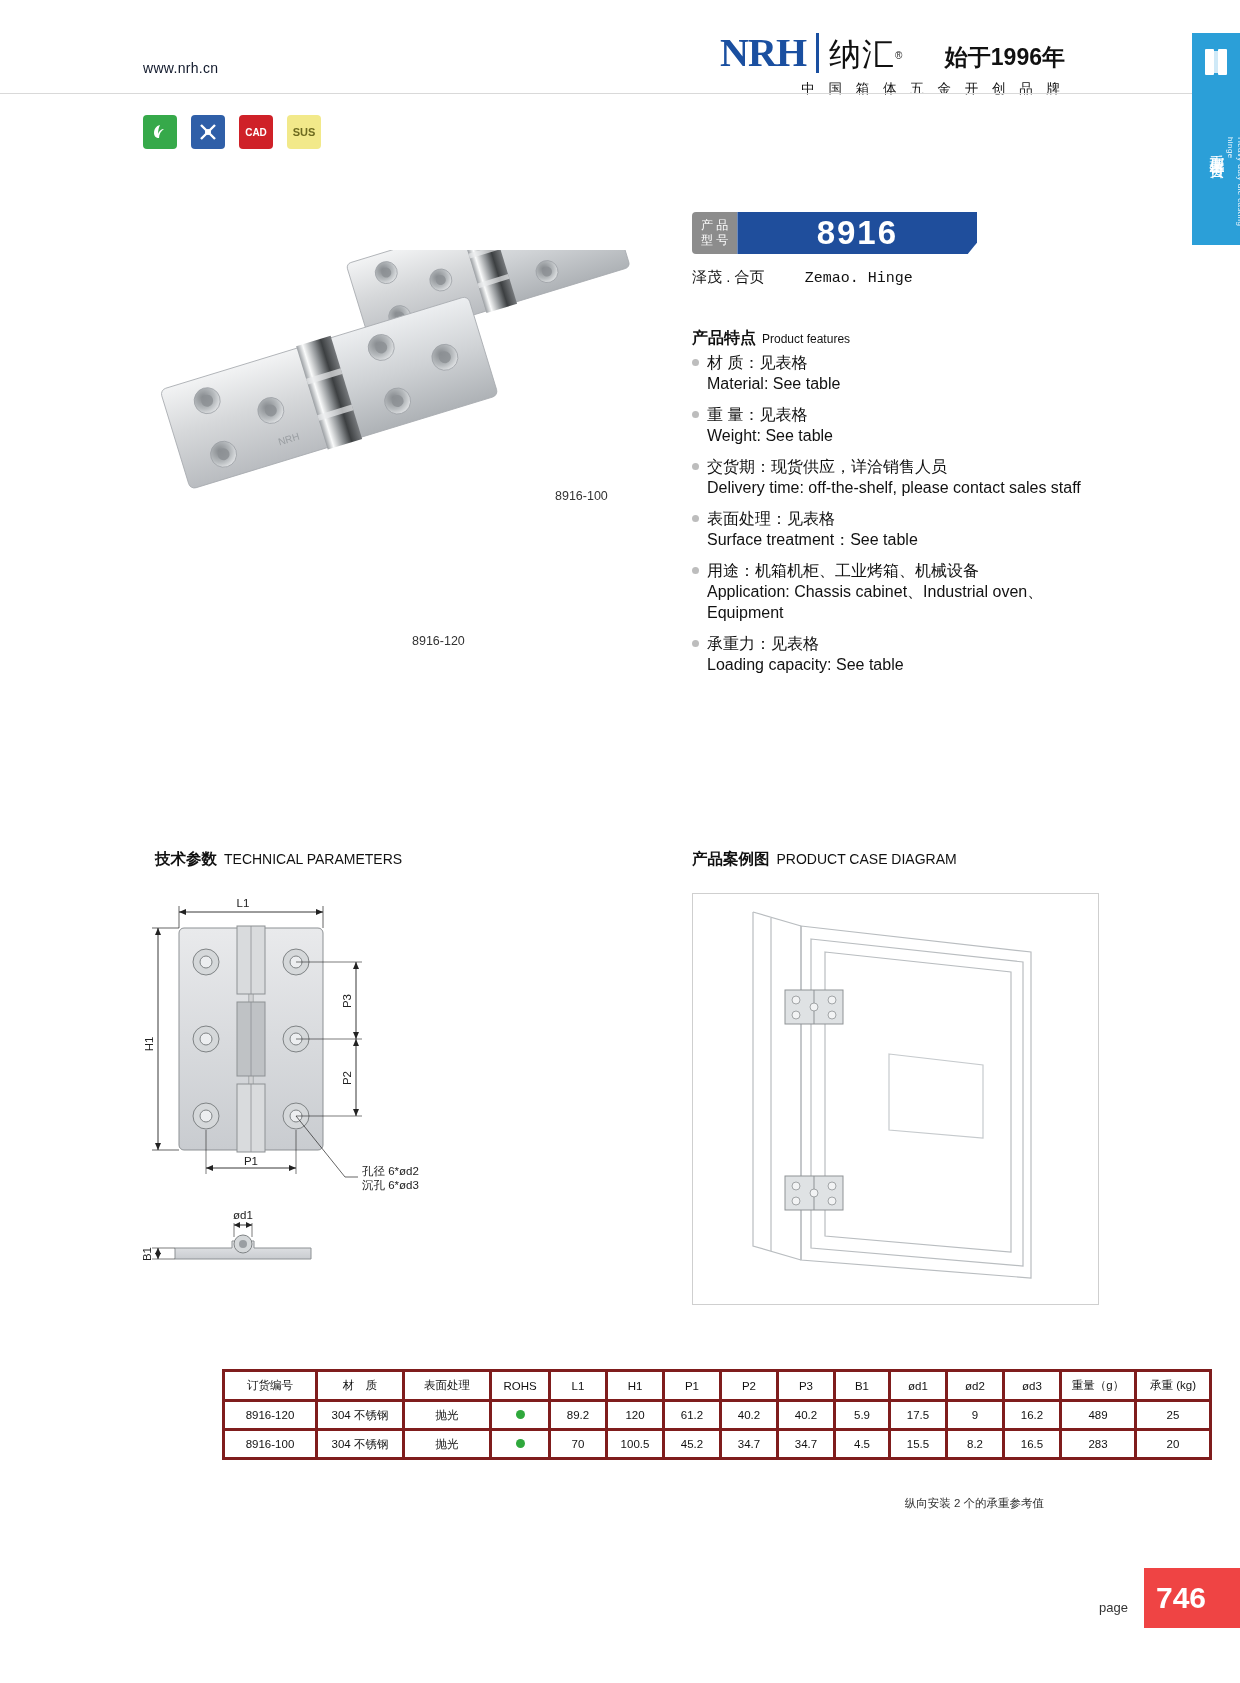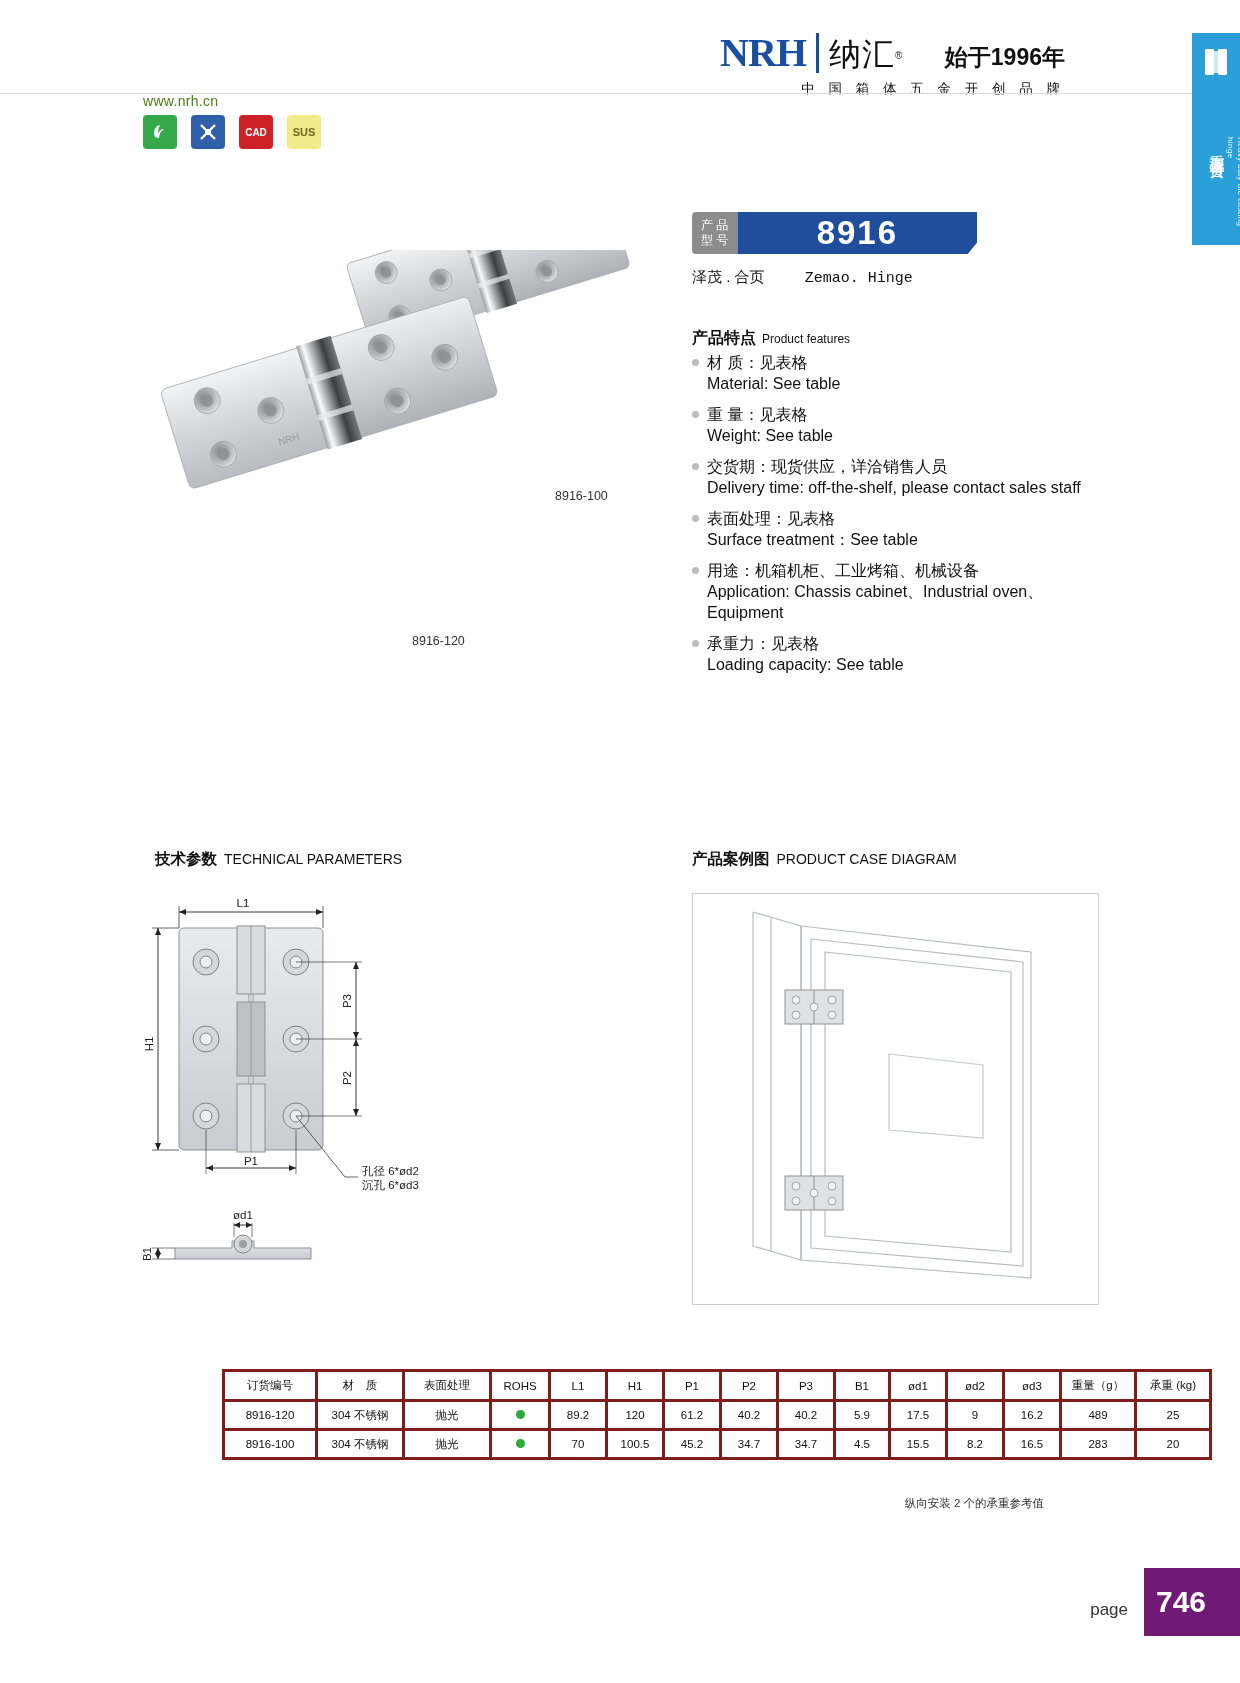--- a/index.html
+++ b/index.html
@@ -4,21 +4,21 @@
 <style>
   html,body{margin:0;padding:0;}
   body{
     width:1240px;height:1683px;position:relative;
     background:#ffffff;
     font-family:"Liberation Sans", sans-serif;
     color:#1a1a1a;
     overflow:hidden;
   }
   
-  .hdr-url{position:absolute;left:143px;top:60px;font-size:14px;color:#4d7c0f;letter-spacing:.3px;margin-top:33px;}
+  .hdr-url{position:absolute;left:143px;top:60px;font-size:14px;color:#0f172a;letter-spacing:.3px;}
   .hdr-logo{position:absolute;right:175px;top:33px;text-align:right;}
   .logo-row{display:flex;align-items:flex-end;justify-content:flex-end;gap:10px;}
   .logo-mark{
     font-family:"Liberation Serif", serif;
     font-size:40px;font-weight:bold;color:#1a4fa0;letter-spacing:-1px;
     border-right:3px solid #1a4fa0;padding-right:10px;line-height:1;
   }
   .logo-cn{font-size:32px;font-weight:normal;color:#111;letter-spacing:1px;line-height:1;}
   .logo-reg{font-size:10px;vertical-align:super;}
   .logo-since{font-size:23px;font-weight:bold;color:#111;margin-left:38px;}
@@ -95,22 +95,22 @@
 
   
   .tbl{position:absolute;left:222px;top:1369px;border-collapse:collapse;font-size:11.5px;}
   .tbl th,.tbl td{border:3px solid #7f1d1d;text-align:center;color:#111;}
   .tbl th{height:27px;font-weight:normal;padding:0 4px;}
   .tbl td{height:26px;padding:0 4px;}
   .greendot{display:inline-block;width:9px;height:9px;border-radius:50%;background:#2fa83c;}
   .tbl-note{position:absolute;right:196px;top:1496px;font-size:11.5px;color:#333;}
 
   
-  .pg-label{position:absolute;right:112px;top:1600px;font-size:17px;color:#333;}
-  .pg-box{position:absolute;right:0;top:1568px;width:96px;height:68px;background:#701a75;color:#fff;
+  .pg-label{position:absolute;right:112px;top:1600px;font-size:13px;color:#333;}
+  .pg-box{position:absolute;right:0;top:1568px;width:96px;height:60px;background:#ef4444;color:#fff;
           font-size:30px;font-weight:bold;display:flex;align-items:center;justify-content:flex-start;
           padding-left:12px;box-sizing:border-box;}
 
   
   .dim-txt{font-size:11.5px;fill:#222;font-family:"Liberation Sans", sans-serif;}
 </style>
 </head>
 <body>
 
 <div class="hdr-url">www.nrh.cn</div>

